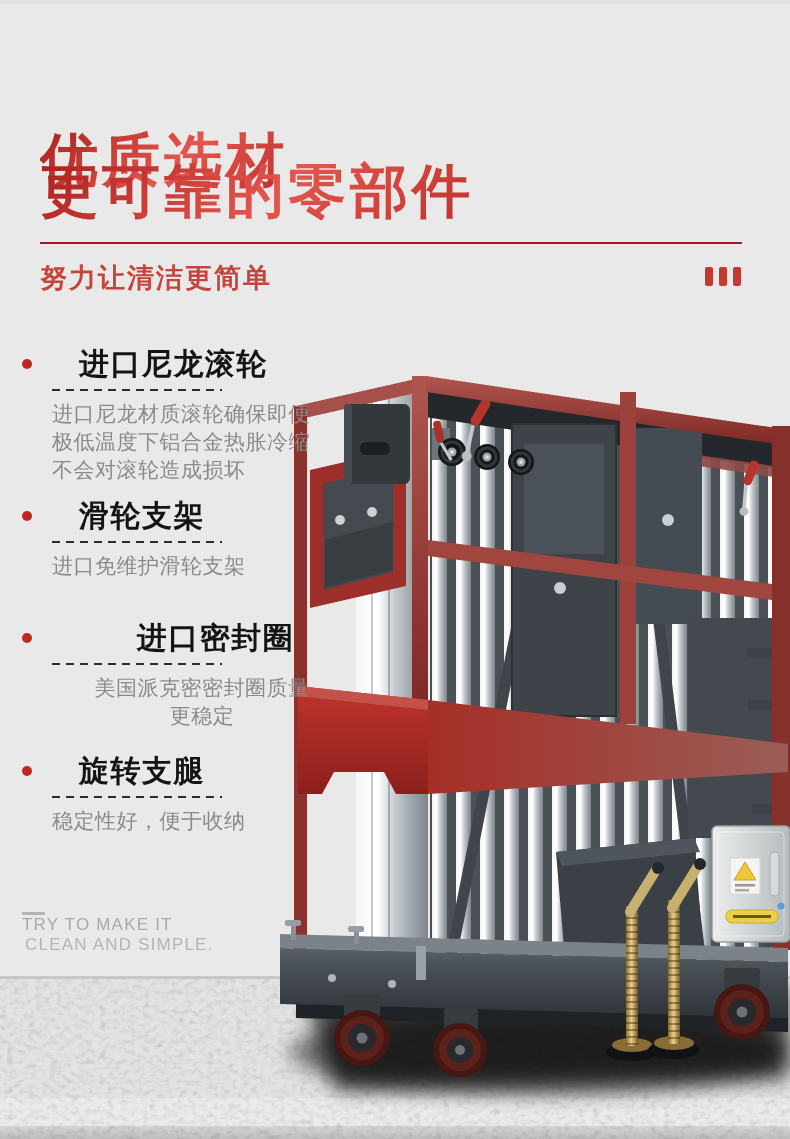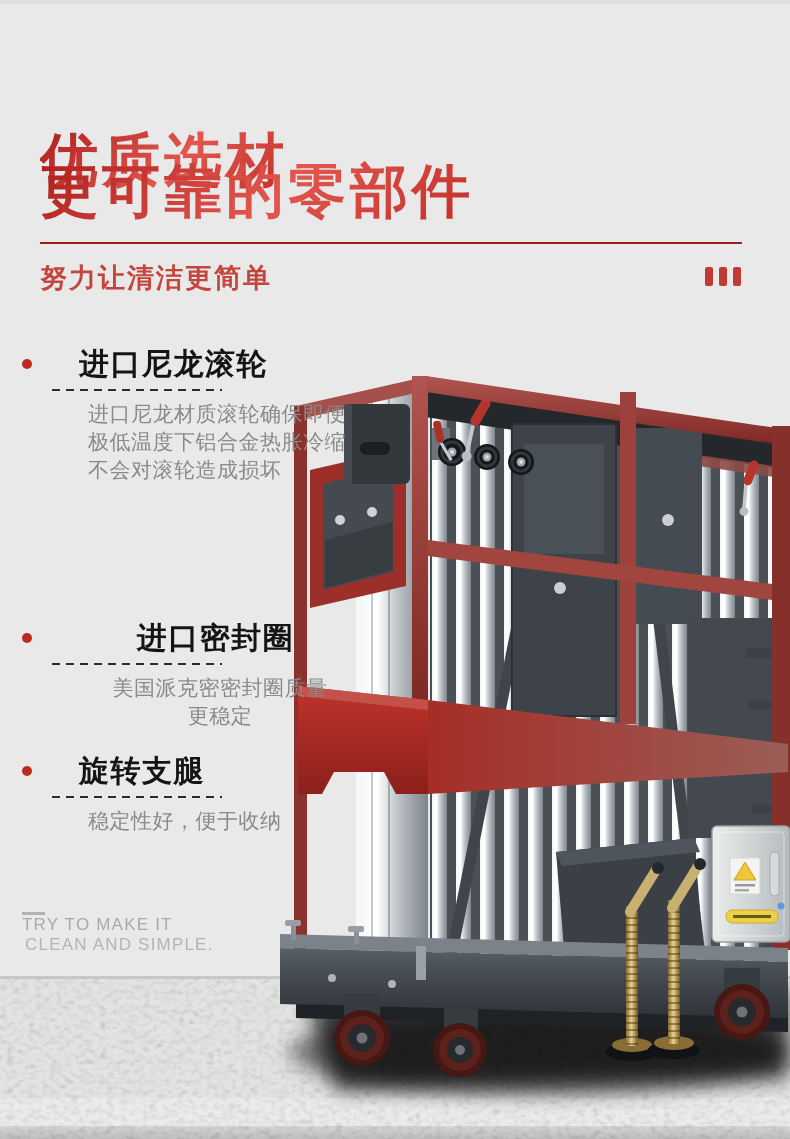--- a/index.html
+++ b/index.html
@@ -26,21 +26,21 @@
   .divider{top:242px;left:40px;width:702px;height:2px;background:#9a1f1b;}
   .subtitle{top:260px;left:40px;font-size:27px;font-weight:600;letter-spacing:2px;color:#c5453d;}
   .bars{top:267px;left:705px;display:flex;gap:6px;}
   .bars span{display:block;width:8px;height:19px;border-radius:2px;background:#c23a31;}
   .feature{left:22px;width:330px;}
   .feature .dot{position:absolute;left:0;top:11px;width:10px;height:10px;border-radius:50%;background:#c0281f;}
   .feature .fbody{margin-left:30px;}
   .feature .ftitle{font-size:30px;font-weight:800;letter-spacing:1.5px;color:#141414;line-height:32px;margin-left:27px;}
   .feature .dash{width:170px;height:2px;margin-top:9px;
     background:repeating-linear-gradient(90deg,#2b2b2b 0 8px,transparent 8px 14px);}
-  .feature .desc{margin-top:9px;font-size:21px;line-height:28px;letter-spacing:.5px;color:#8a8a8a;margin-left:36px;}
+  .feature .desc{margin-top:9px;font-size:21px;line-height:28px;letter-spacing:.5px;color:#8a8a8a;}
   .f1{top:348px;} .f2{top:500px;} .f3{top:622px;text-align:center;} .f4{top:755px;}
   .tagline{left:22px;top:912px;}
   .tagline .tdash{width:23px;height:3px;background:#b3b3b3;}
   .tagline .t1{font-size:17px;letter-spacing:1.2px;color:#a9a9a9;}
   .tagline .t2{margin-top:0;margin-left:3px;font-size:17px;letter-spacing:1.2px;color:#b4b4b4;}
 </style>
 </head>
 <body>
 
 <div class="page">
@@ -303,20 +303,30 @@
       <div class="ftitle">进口尼龙滚轮</div>
       <div class="dash"></div>
       <div class="desc">
         <div>进口尼龙材质滚轮确保即便</div>
         <div>极低温度下铝合金热胀冷缩</div>
         <div>不会对滚轮造成损坏</div>
       </div>
     </div>
   </div>
 
+  <div class="abs feature f2">
+    <span class="dot"></span>
+    <div class="fbody">
+      <div class="ftitle">滑轮支架</div>
+      <div class="dash"></div>
+      <div class="desc">
+        <div>进口免维护滑轮支架</div>
+      </div>
+    </div>
+  </div>
 
   <div class="abs feature f3">
     <span class="dot"></span>
     <div class="fbody">
       <div class="ftitle">进口密封圈</div>
       <div class="dash"></div>
       <div class="desc">
         <div>美国派克密密封圈质量</div>
         <div>更稳定</div>
       </div>

